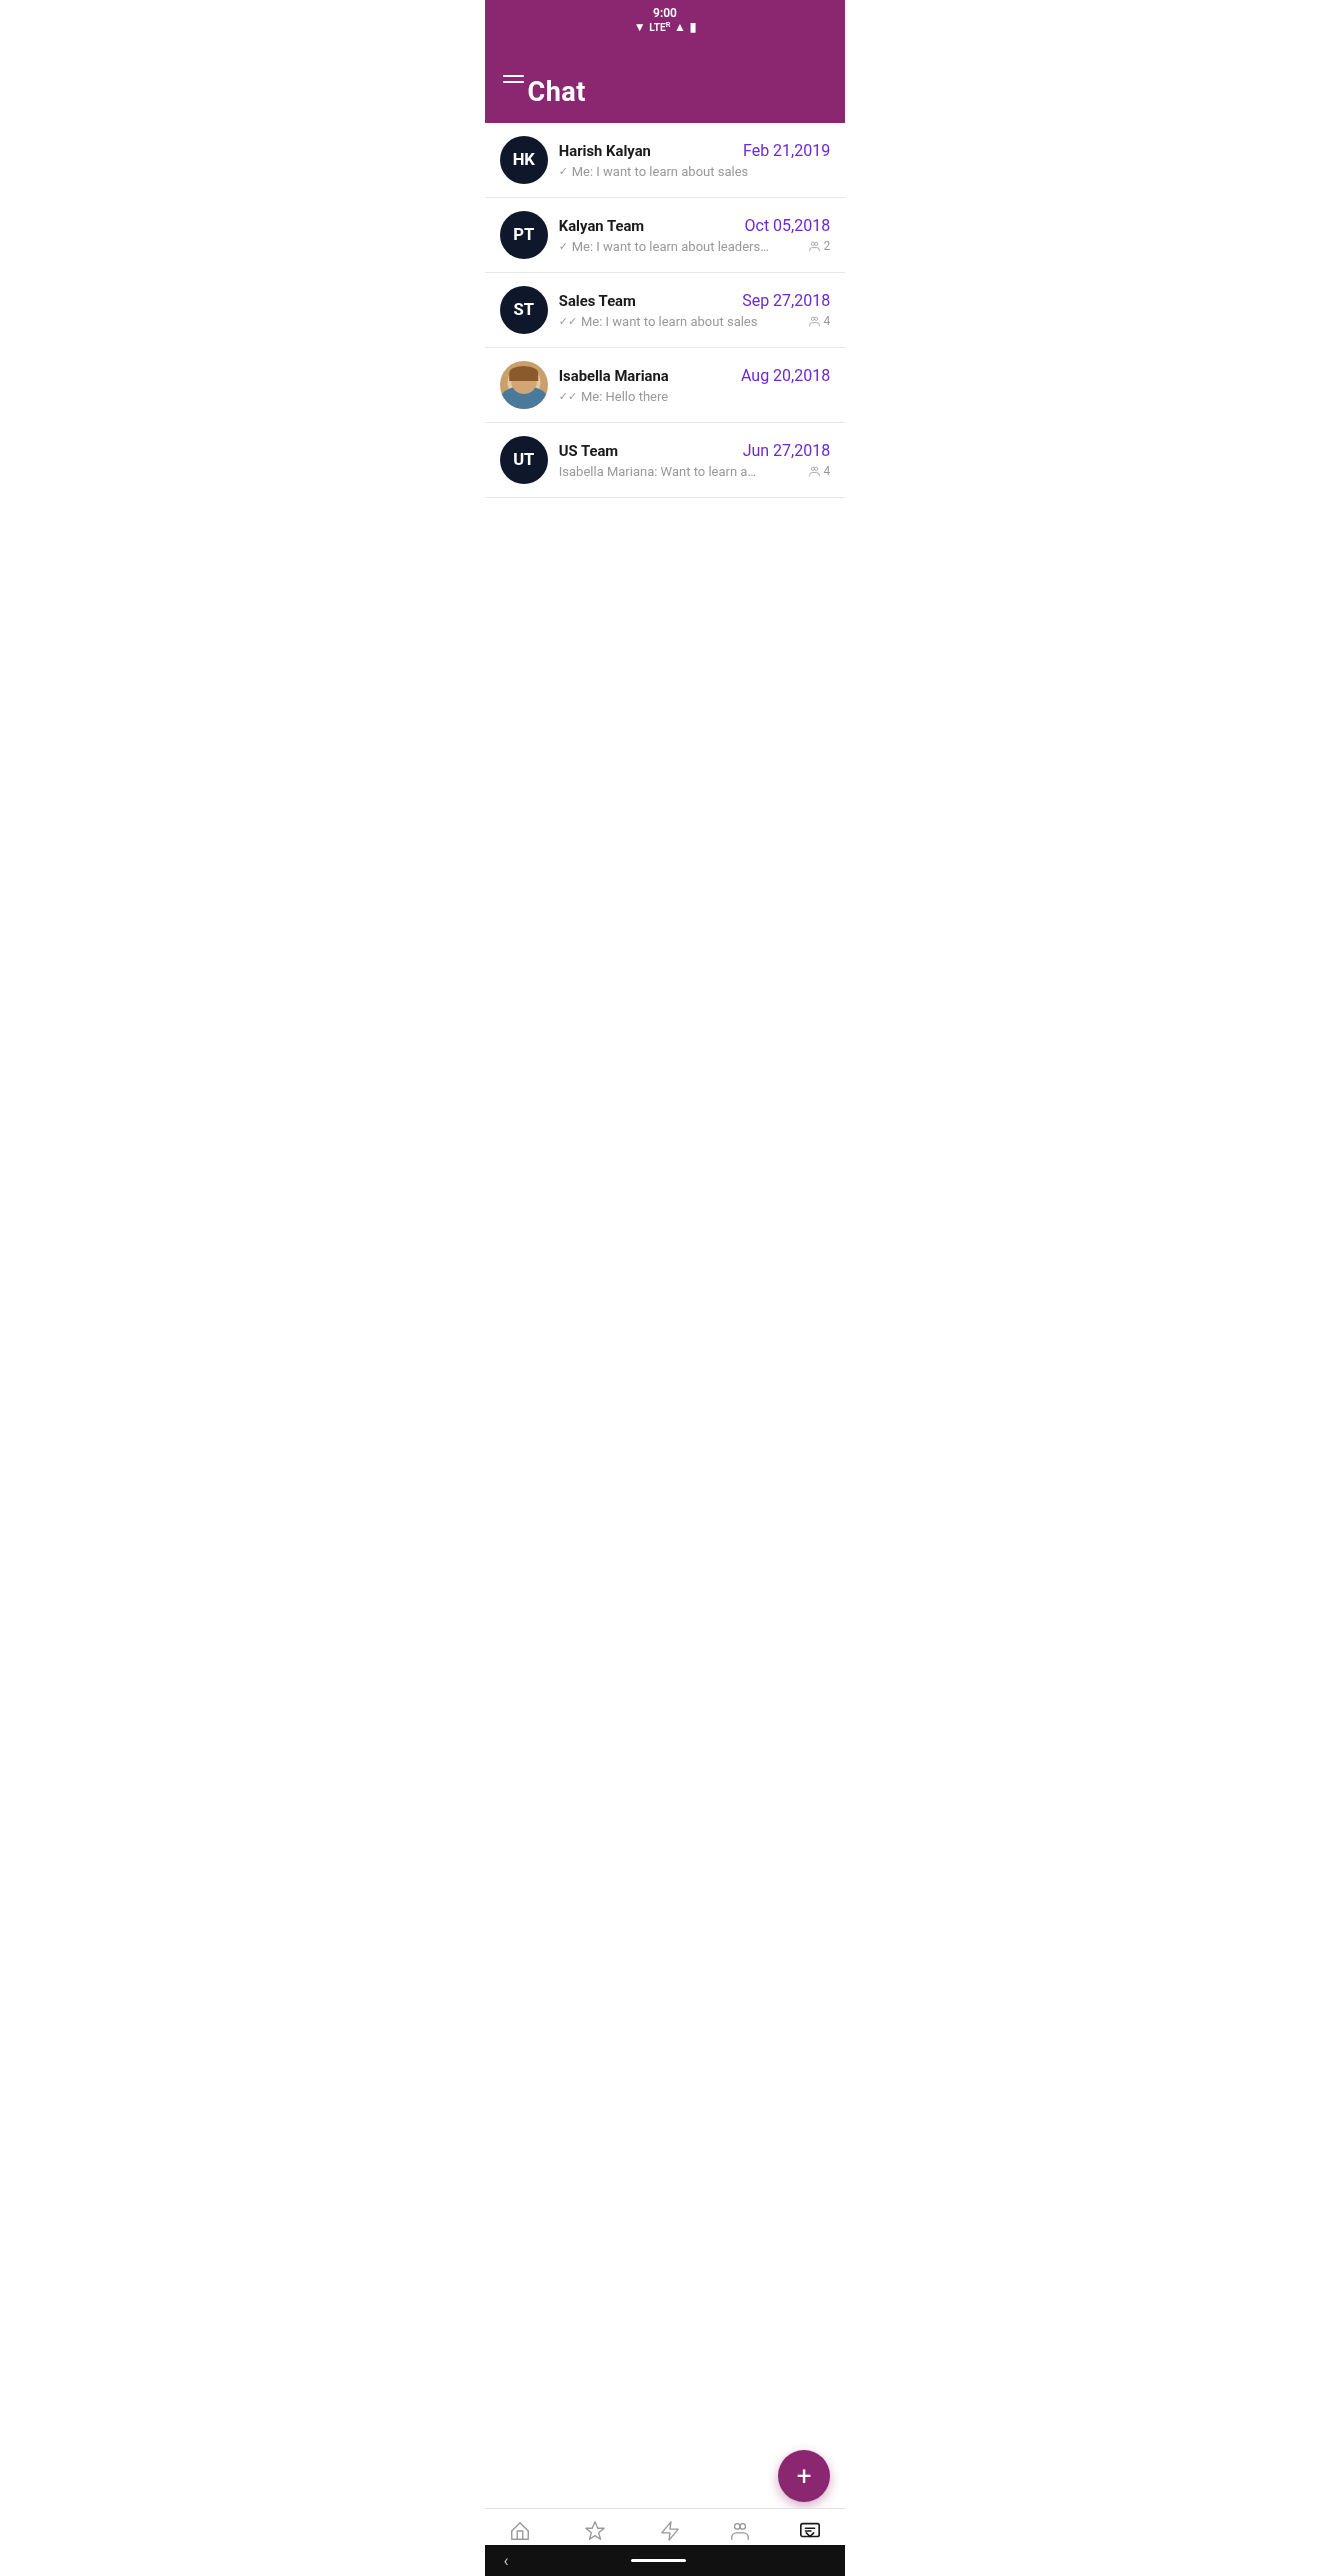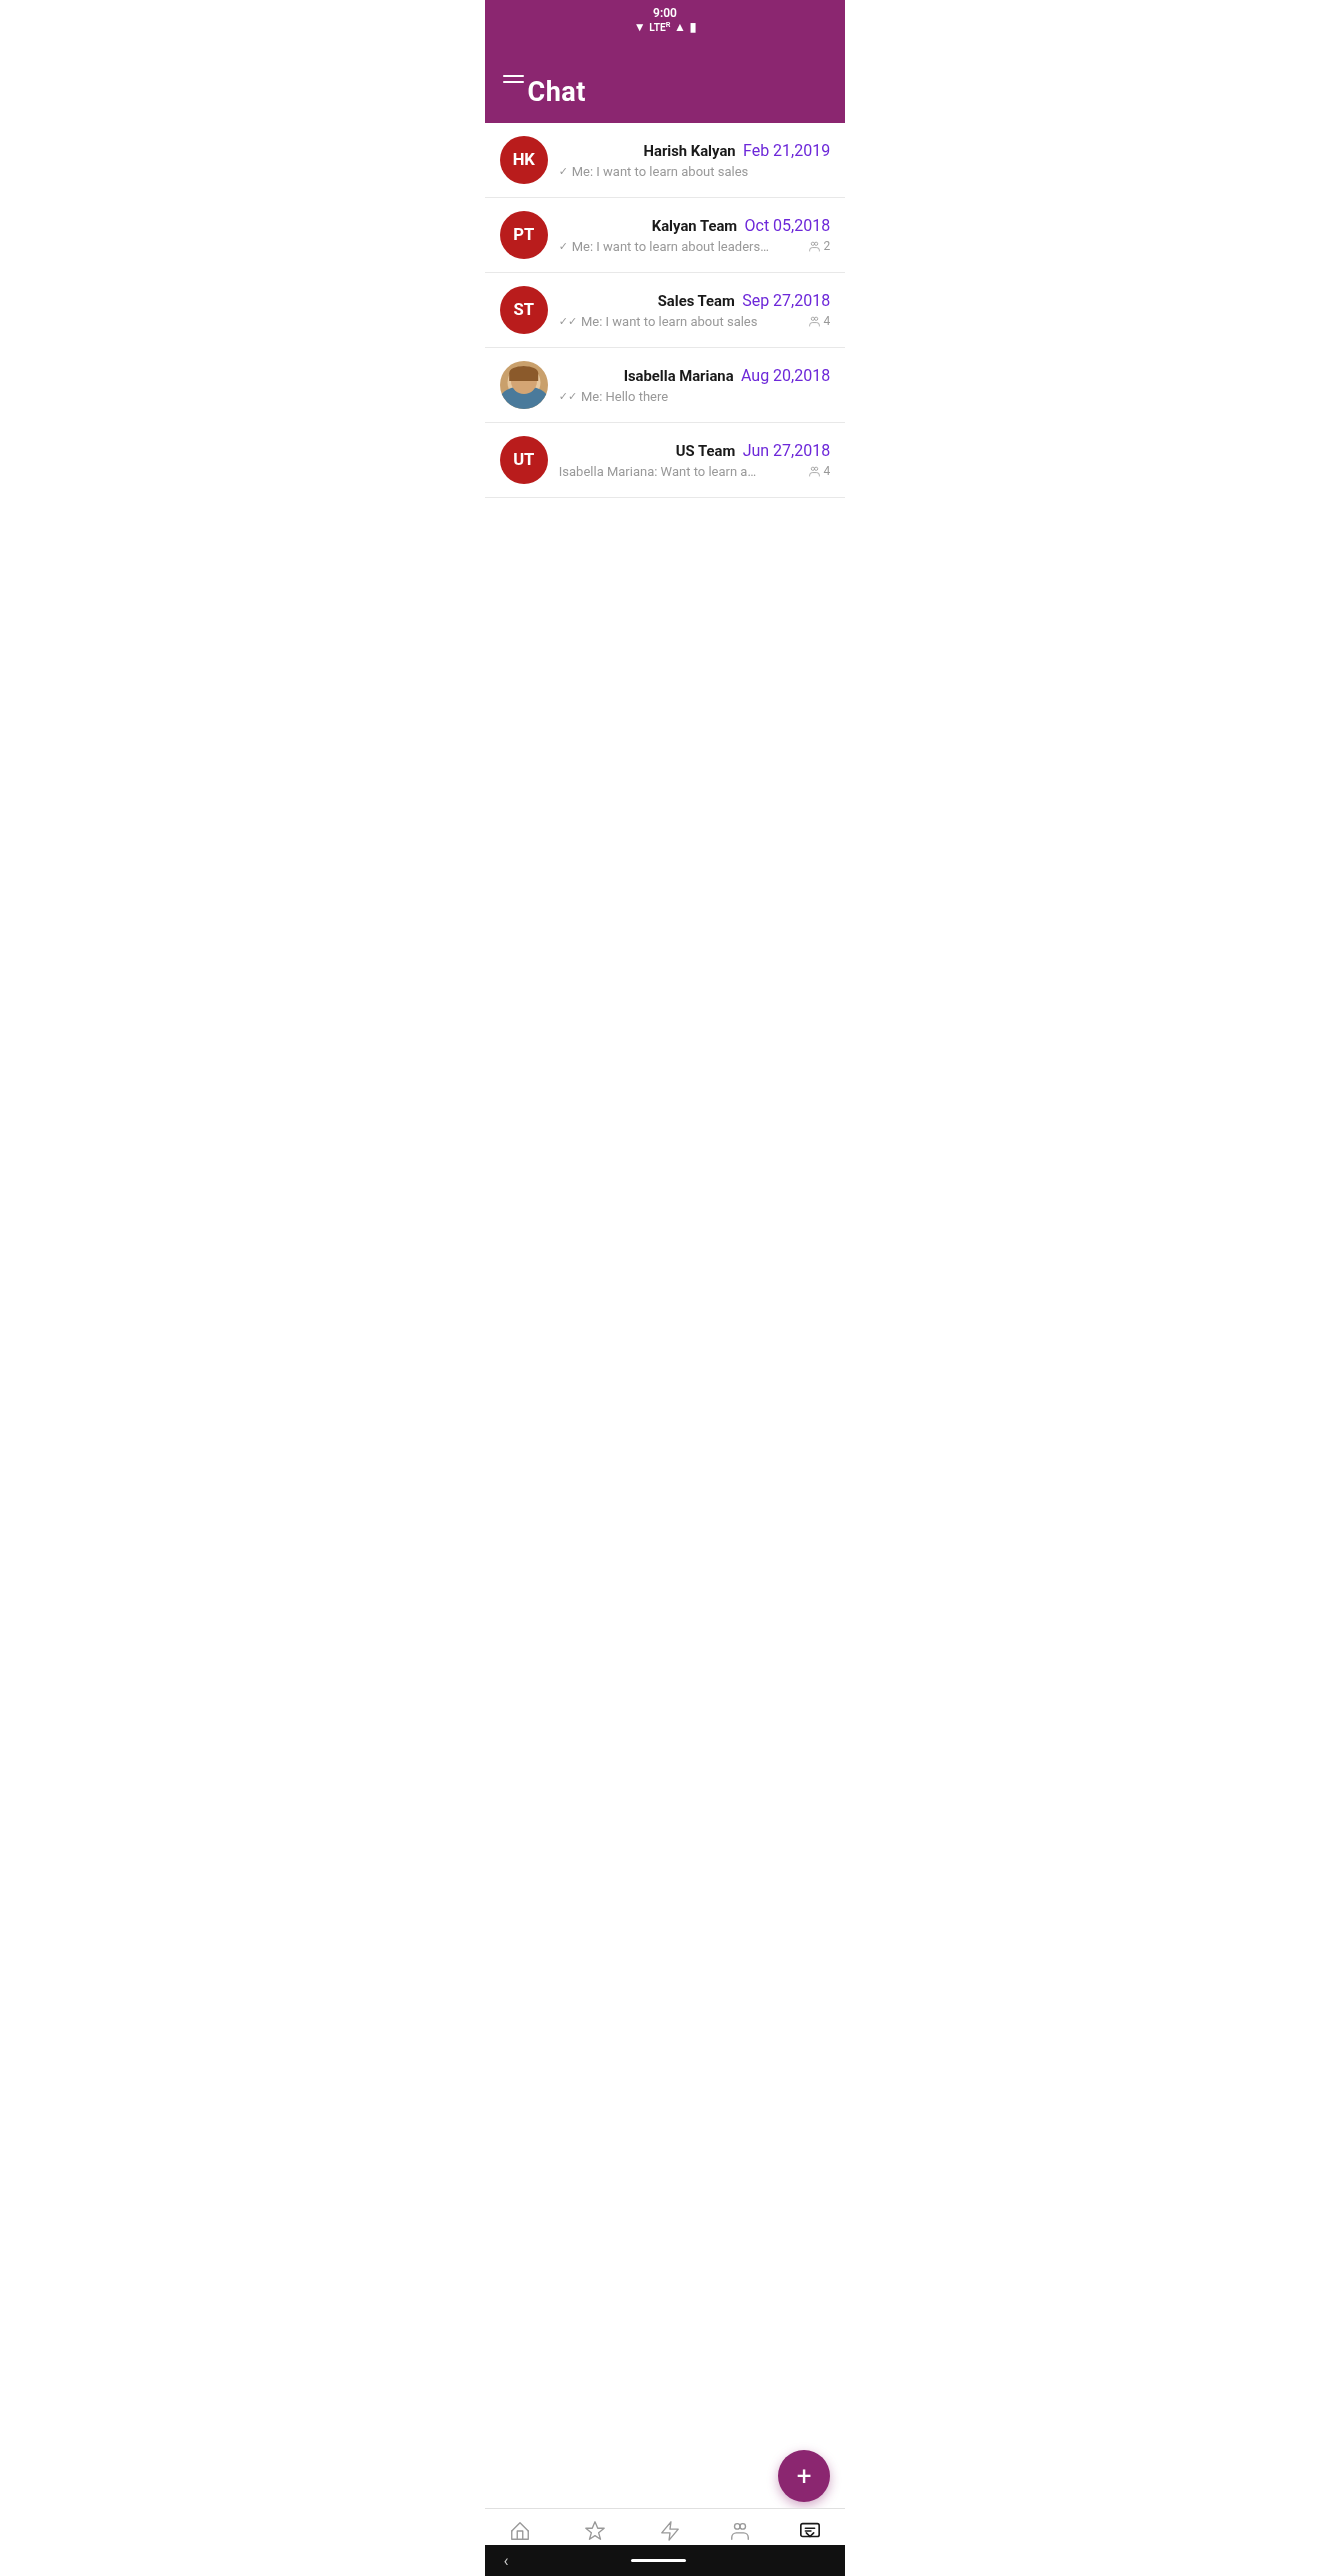--- a/index.html
+++ b/index.html
@@ -88,32 +88,32 @@
       height: 48px;
       border-radius: 50%;
       display: flex;
       align-items: center;
       justify-content: center;
       font-size: 16.6px;
       font-weight: 700;
       color: #fff;
       flex-shrink: 0;
       margin-right: 11px;
-      background: #b91c1c;
+      background: #0f172a;
       overflow: hidden;
     }
 
     .chat-content {
       flex: 1;
       min-width: 0;
     }
 
     .chat-top-row {
       display: flex;
-      justify-content: flex-end;
+      justify-content: space-between;
       align-items: baseline;
       margin-bottom: 3.7px;
     }
 
     .chat-name {
       font-size: 14.8px;
       font-weight: 700;
       color: #1a1a1a;
     }
 

